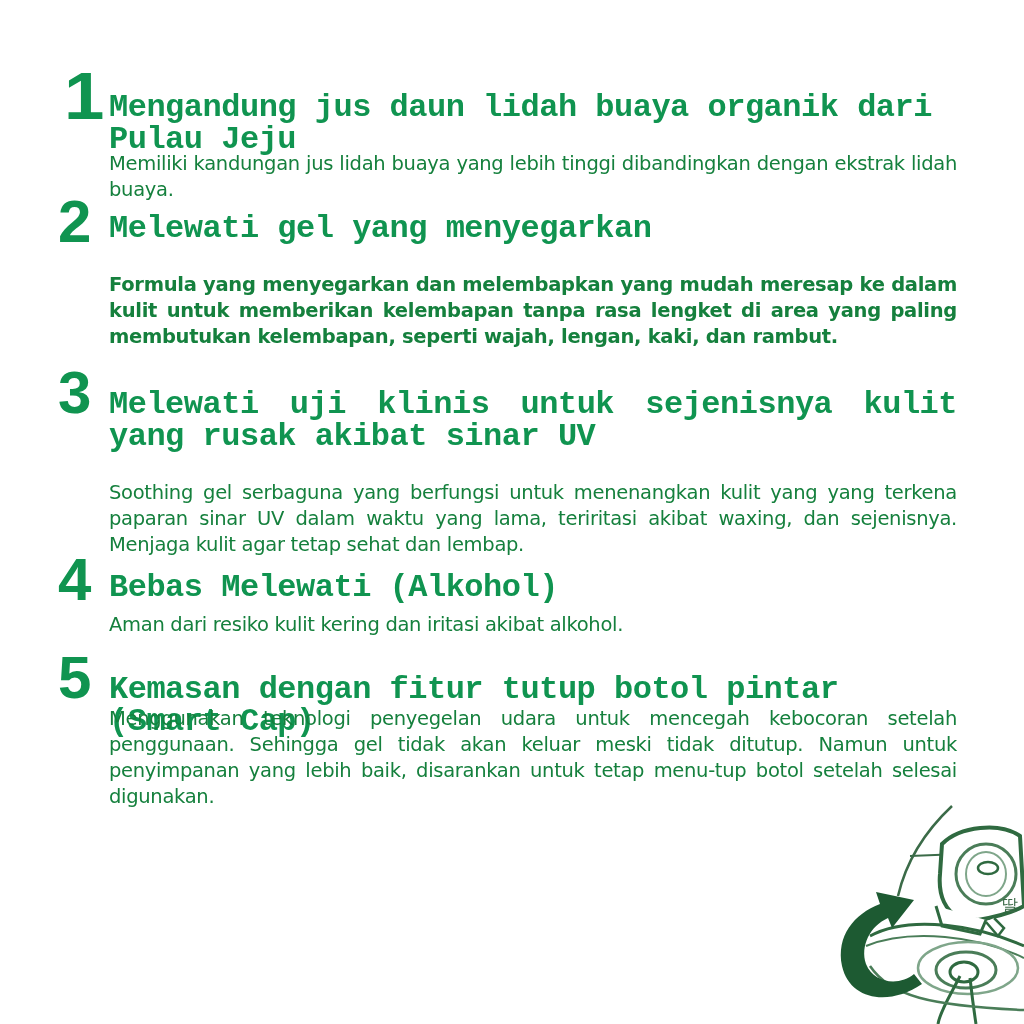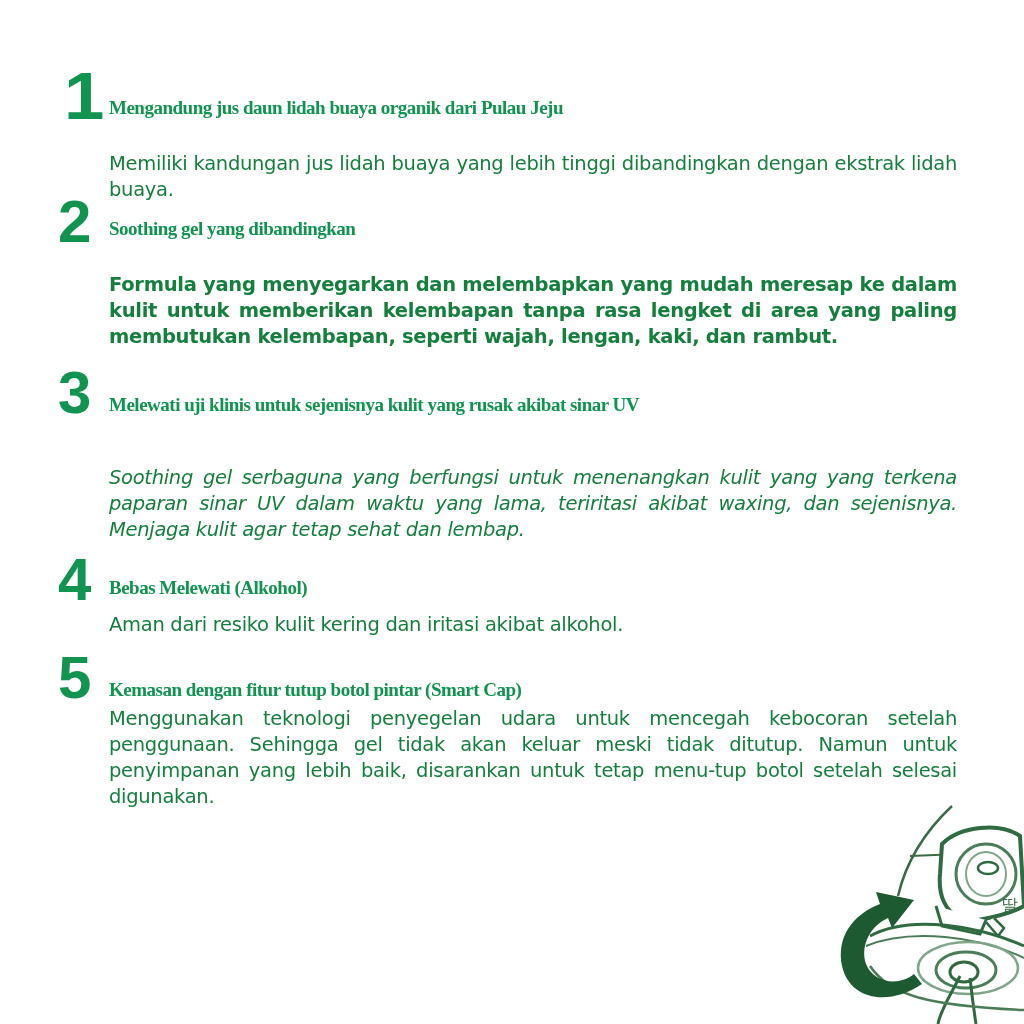--- a/index.html
+++ b/index.html
@@ -12,22 +12,22 @@
   .num {
     position: absolute; left: 58px;
     font-family: "Liberation Sans", sans-serif;
     font-weight: 700; font-size: 60px; line-height: 60px;
     color: #109450;
     letter-spacing: -2px;
   }
   .num.one { font-size: 66px; left: 64px; transform: scaleX(1.1); transform-origin: left; }
   .title {
     position: absolute; left: 109px; width: 848px;
-    font-family: Liberation Serif, serif;
-    font-weight: 700; font-size: 19px; line-height: 32px;
+    font-family: Liberation Mono, monospace;
+    font-weight: 700; font-size: 32px; line-height: 32px;
     color: #109450; letter-spacing: -0.5px;
   }
   .title.just { text-align: justify; text-align-last: left; }
   .body {
     position: absolute; left: 109px; width: 848px;
     font-family: "DejaVu Sans", sans-serif;
     font-weight: 400; font-size: 19.5px; line-height: 26px;
     color: #15803d; letter-spacing: -0.3px;
     text-align: justify; text-align-last: left; margin-top: 25px;
   }
@@ -41,28 +41,28 @@
 <body>
 
 <div class="item">
   <div class="num one" style="top:66px;">1</div>
   <div class="title" style="top:92px;">Mengandung jus daun lidah buaya organik dari Pulau Jeju</div>
   <div class="body" style="top:126px;">Memiliki kandungan jus lidah buaya yang lebih tinggi dibandingkan dengan ekstrak lidah buaya.</div>
 </div>
 
 <div class="item">
   <div class="num" style="top:192px;">2</div>
-  <div class="title" style="top:213px;">Soothing gel yang dibandingkan</div>
+  <div class="title" style="top:213px;">Melewati gel yang menyegarkan</div>
   <div class="body" style="top:247px;font-weight:bold;">Formula yang menyegarkan dan melembapkan yang mudah meresap ke dalam kulit untuk memberikan kelembapan tanpa rasa lengket di area yang paling membutukan kelembapan, seperti wajah, lengan, kaki, dan rambut.</div>
 </div>
 
 <div class="item">
   <div class="num" style="top:363px;">3</div>
   <div class="title just" style="top:389px;">Melewati uji klinis untuk sejenisnya kulit yang rusak akibat sinar UV</div>
-  <div class="body" style="top:440px;font-style:italic;">Soothing gel serbaguna yang berfungsi untuk menenangkan kulit yang yang terkena paparan sinar UV dalam waktu yang lama, teriritasi akibat waxing, dan sejenisnya. Menjaga kulit agar tetap sehat dan lembap.</div>
+  <div class="body" style="top:455px;">Soothing gel serbaguna yang berfungsi untuk menenangkan kulit yang yang terkena paparan sinar UV dalam waktu yang lama, teriritasi akibat waxing, dan sejenisnya. Menjaga kulit agar tetap sehat dan lembap.</div>
 </div>
 
 <div class="item">
   <div class="num" style="top:550px;">4</div>
   <div class="title" style="top:572px;">Bebas Melewati (Alkohol)</div>
   <div class="body" style="top:587px;">Aman dari resiko kulit kering dan iritasi akibat alkohol.</div>
 </div>
 
 <div class="item">
   <div class="num" style="top:648px;">5</div>

